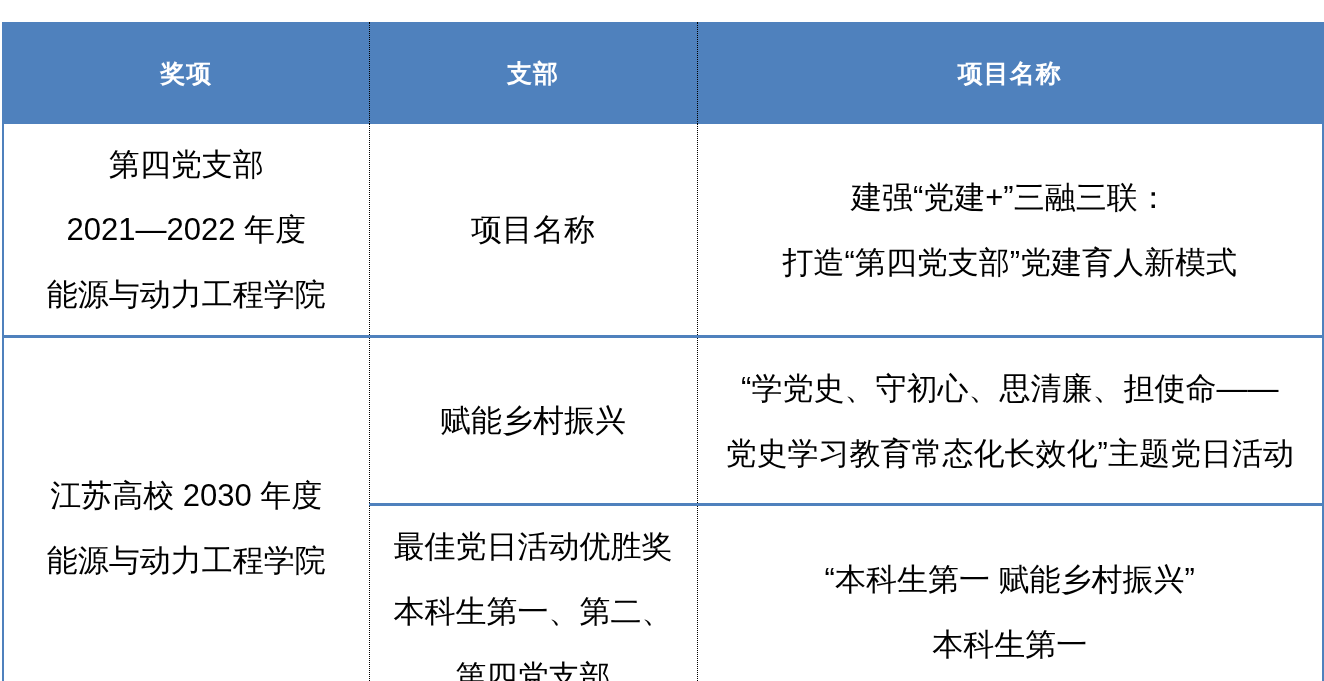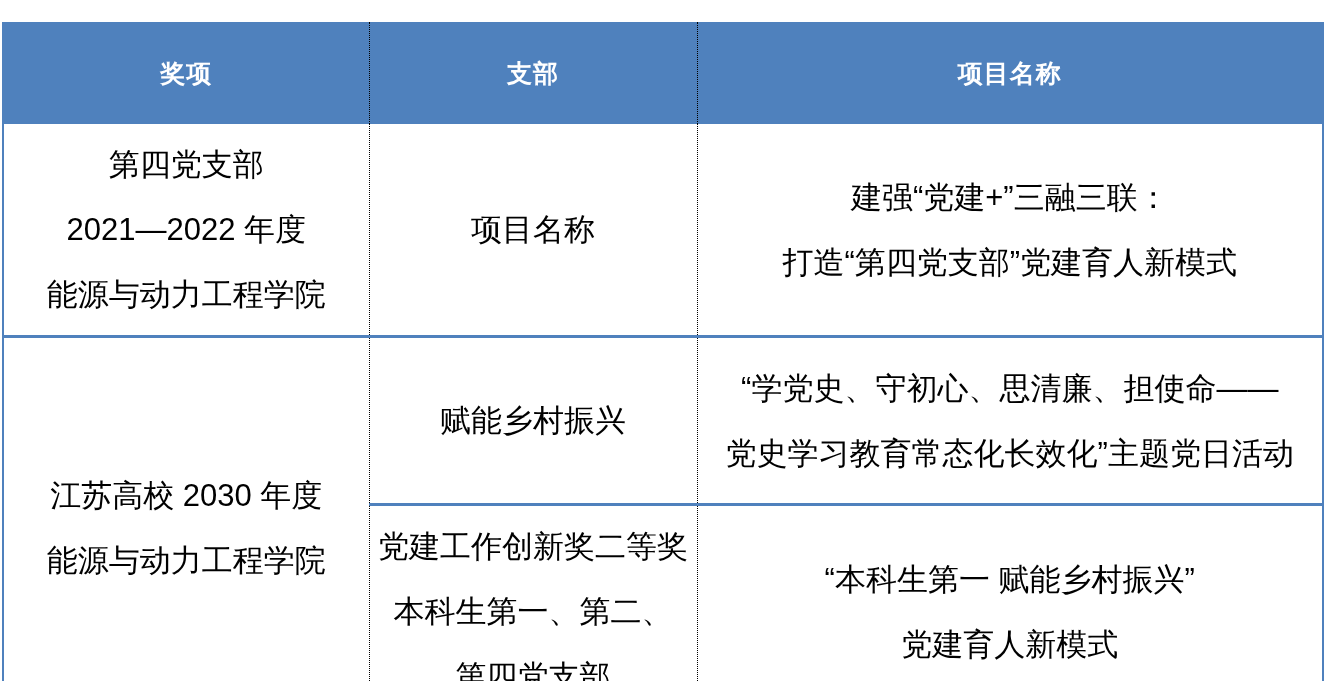--- a/index.html
+++ b/index.html
@@ -103,24 +103,24 @@
         <td class="cell vdiv">
           <div class="line">赋能乡村振兴</div>
         </td>
         <td class="cell vdiv">
           <div class="line">“学党史、守初心、思清廉、担使命——</div>
           <div class="line">党史学习教育常态化长效化”主题党日活动</div>
         </td>
       </tr>
       <tr class="r3">
         <td class="cell vdiv">
-          <div class="line">党建工作创新奖二等奖</div>
+          <div class="line">最佳党日活动优胜奖</div>
           <div class="line">本科生第一、第二、</div>
           <div class="line">第四党支部</div>
         </td>
         <td class="cell vdiv">
           <div class="line">“本科生第一 赋能乡村振兴”</div>
-          <div class="line">党建育人新模式</div>
+          <div class="line">本科生第一</div>
         </td>
       </tr>
     </tbody>
   </table>
 </div>
 
 </body></html>

